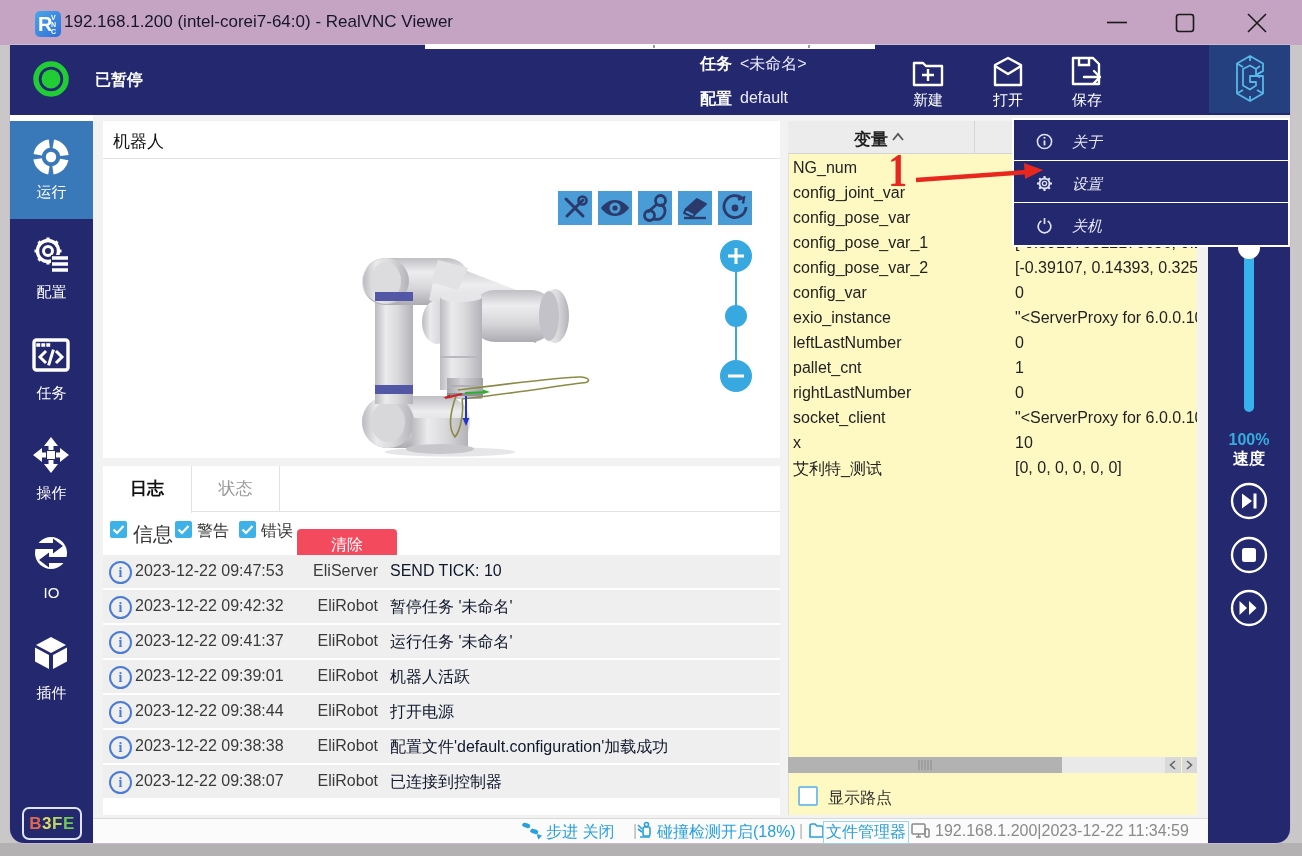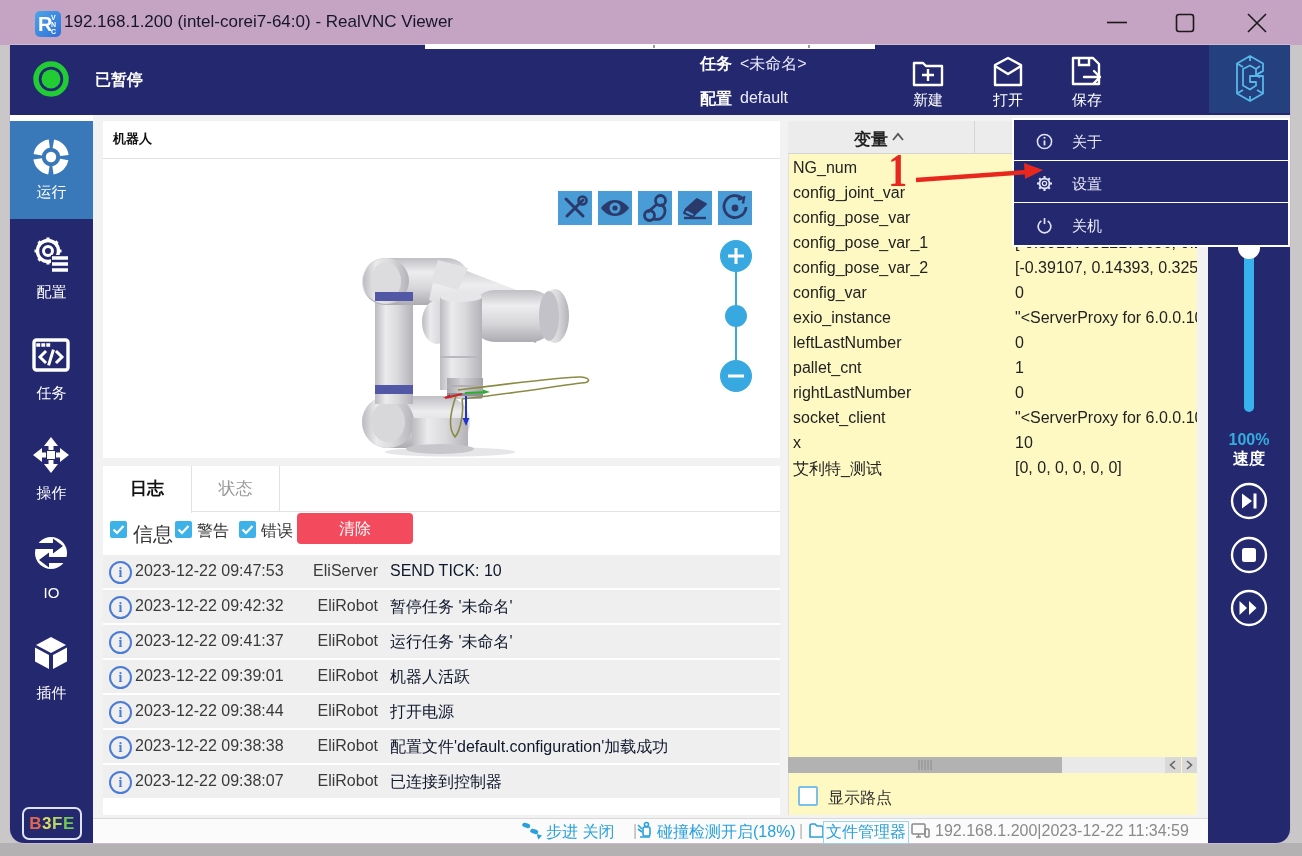--- a/index.html
+++ b/index.html
@@ -30,38 +30,38 @@
 
 
 #sidebar { position:absolute; left:0; top:70px; width:83px; height:728px; background:#23286f; border-radius:0 0 0 14px; }
 #sidegap { position:absolute; left:0; top:70px; width:83px; height:6px; background:#ffffff; }
 .sideitem { position:absolute; left:0; width:83px; height:98px; text-align:center; }
 .sideitem .lbl { position:absolute; top:62px; width:83px; font-size:15px; color:#fff; }
 #item-run { background:#3a79b9; }
 
 
 #robotpanel { position:absolute; left:93px; top:76px; width:677px; height:337px; background:#fff; }
-#robotpanel h3 { position:absolute; left:10px; top:9px; font-size:13px; color:#111; font-weight:bold; }
+#robotpanel h3 { position:absolute; left:10px; top:9px; font-size:17px; color:#111; font-weight:normal; }
 #rp-divider { position:absolute; left:0; top:37px; width:677px; height:1px; background:#e3e3e3; }
 .toolbtn { position:absolute; top:70px; width:34px; height:34px; background:#4a9cd6; }
 
 
 #logpanel { position:absolute; left:93px; top:421px; width:677px; height:349px; background:#fff; }
 
 
 #varspanel { position:absolute; left:778px; top:76px; width:409px; height:694px; background:#fef9c3; }
 
 
 #rightpanel { position:absolute; left:1198px; top:76px; width:82px; height:722px; background:#23286f; border-radius:0 0 14px 0; }
 
 
 #statusbar { position:absolute; left:83px; top:773px; width:1115px; height:25px; background:#fbfbfb; border-top:1px solid #d9d9d9; font-size:16px; }
 
 
-#menu { position:absolute; left:1002px; top:73px; width:278px; height:129px; background:#23286f; border:2px solid #fff; }
+#menu { position:absolute; left:1002px; top:73px; width:278px; height:129px; background:#23286f; border:2px solid #fff;font-style:italic; }
 
 .logrow { position:absolute; left:0; width:677px; height:33px; background:#efeff0; }
 .logrow .ld { position:absolute; left:32px; top:7px; font-size:16px; color:#3a3a3a; }
 .logrow .ls { position:absolute; left:195px; top:7px; width:80px; text-align:right; font-size:16px; color:#3a3a3a; }
 .logrow .lm { position:absolute; left:287px; top:7px; font-size:16px; color:#0f172a; }
 .logrow::before { content:"i"; position:absolute; left:6px; top:6px; width:19px; height:19px; border:2.2px solid #4b7bd4;
   border-radius:50%; color:#4b7bd4; font-size:14px; font-weight:bold; text-align:center; line-height:19px; font-family:"Liberation Serif",serif; }
 .vrow { position:absolute; left:0; width:409px; height:25px; overflow:hidden; }
 .vrow .vn { position:absolute; left:5px; top:3px; font-size:16px; color:#222; white-space:nowrap; }
 .vrow .vv { position:absolute; left:187px; top:3px; font-size:16px; color:#222; white-space:nowrap;margin-left:40px; }
@@ -318,21 +318,21 @@
     <svg style="position:absolute;left:72px;top:55px" width="17" height="17" viewBox="0 0 17 17">
         <rect width="17" height="17" rx="2" fill="#3db2e8"></rect>
         <path d="M3.5 8.5 l3.5 3.5 l6.5 -7" stroke="#fff" stroke-width="2.2" fill="none"></path>
       </svg>
     <div style="position:absolute;left:94px;top:55px;font-size:16px;color:#333">警告</div>
     <svg style="position:absolute;left:136px;top:55px" width="17" height="17" viewBox="0 0 17 17">
         <rect width="17" height="17" rx="2" fill="#3db2e8"></rect>
         <path d="M3.5 8.5 l3.5 3.5 l6.5 -7" stroke="#fff" stroke-width="2.2" fill="none"></path>
       </svg>
     <div style="position:absolute;left:158px;top:55px;font-size:16px;color:#333">错误</div>
-    <div style="position:absolute;left:194px;top:47px;width:116px;height:31px;background:#f44a5e;border-radius:4px;
+    <div style="position:absolute;left:194px;top:63px;width:100px;height:31px;background:#f44a5e;border-radius:4px;
       color:#fff;font-size:16px;text-align:center;line-height:31px">清除</div>
 
     <div class="logrow" style="top:89px">
         <span class="ld">2023-12-22 09:47:53</span>
         <span class="ls">EliServer</span>
         <span class="lm">SEND TICK: 10</span>
       </div>
     <div class="logrow" style="top:124px">
         <span class="ld">2023-12-22 09:42:32</span>
         <span class="ls">EliRobot</span>

